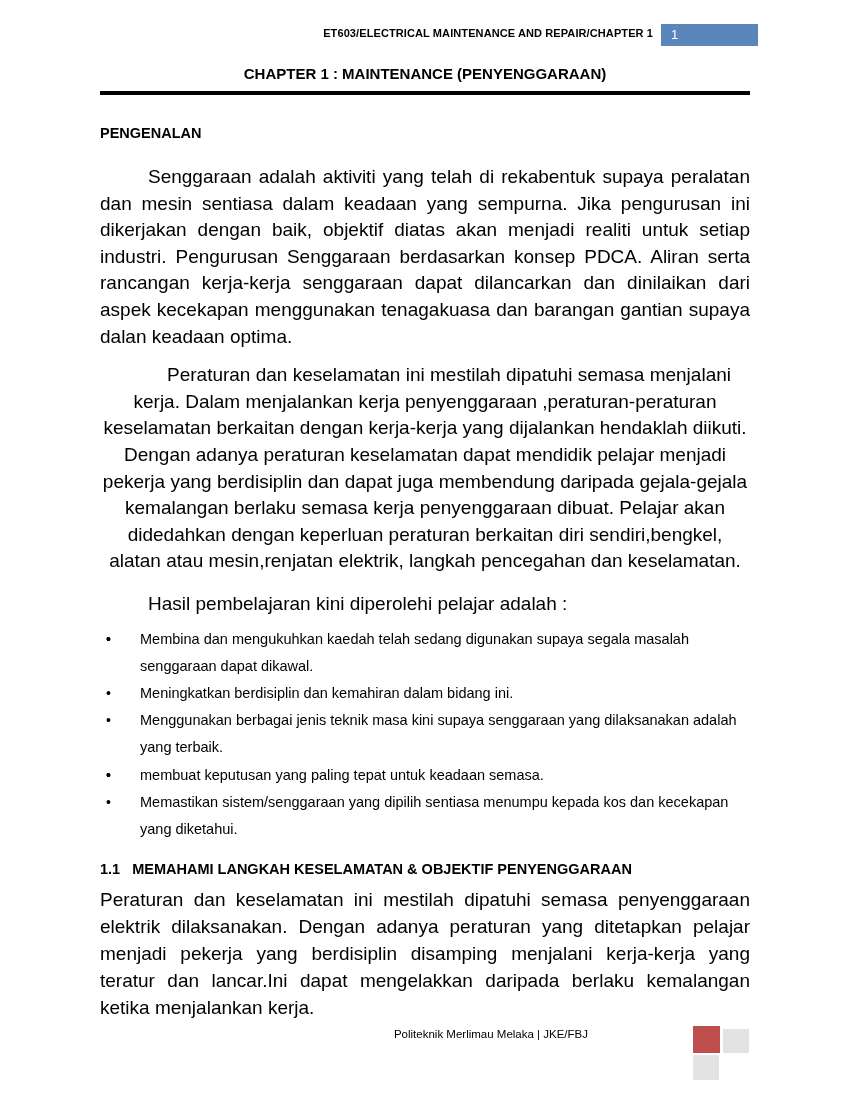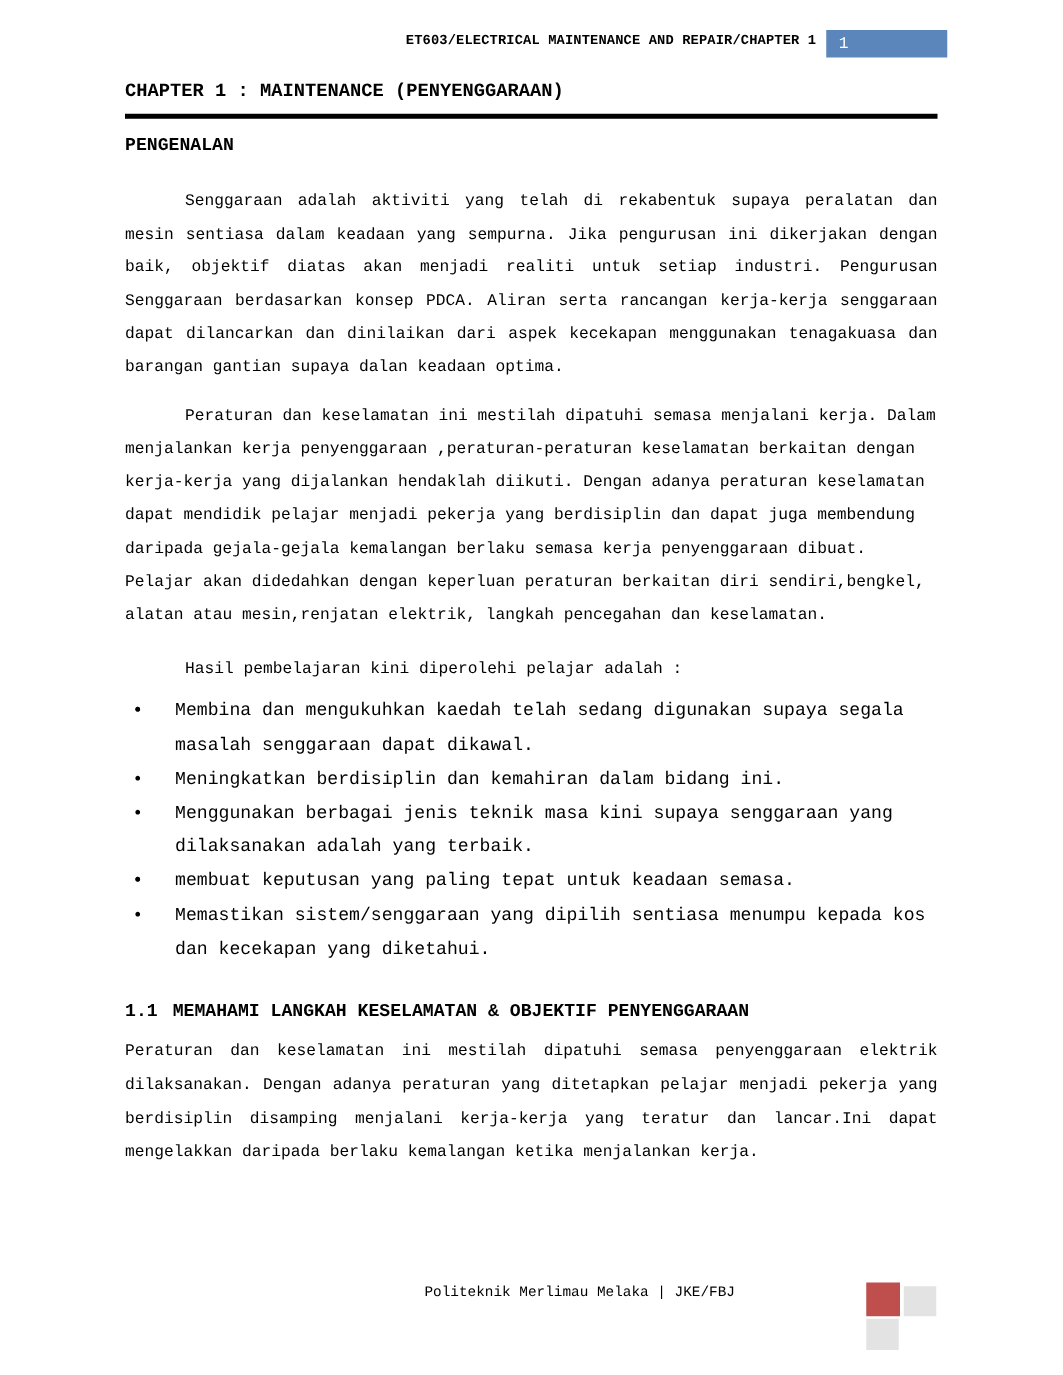--- a/index.html
+++ b/index.html
@@ -5,21 +5,21 @@
   html, body {
     margin: 0;
     padding: 0;
     background: #ffffff;
   }
   .page {
     position: relative;
     width: 758px;
     height: 1100px;
     background: #ffffff;
-    font-family: Liberation Mono, monospace;
+    font-family: Liberation Sans, sans-serif;
     color: #000000;
     overflow: hidden;
   }
   
   .header {
     position: absolute;
     top: 24px;
     left: 0;
     right: 0;
     height: 22px;
@@ -49,49 +49,49 @@
   }
   
   .content {
     position: absolute;
     left: 100px;
     top: 0;
     width: 650px;
   }
   .chapter-title {
     padding-top: 64px;
-    text-align: left;
+    text-align: center;
     font-weight: bold;
     font-size: 15px;
     line-height: 20px;
   }
   .title-rule {
     margin-top: 7px;
     height: 4px;
     background: #000000;
   }
   .h-pengenalan {
-    margin-top: 12px;
+    margin-top: 28px;
     font-size: 14.5px;
     font-weight: bold;
     line-height: 20px;
   }
   p.body-par {
     margin: 0;
-    font-size: 13px;
+    font-size: 19px;
     line-height: 26.6px;
   }
   .par-1 {
     margin-top: 21px !important;
     text-align: justify;
     text-indent: 48px;
   }
   .par-2 {
     margin-top: 12px !important;
-    text-align: left;
+    text-align: center;
     text-indent: 48px;
   }
   .outcomes-intro {
     margin-top: 16px !important;
     text-indent: 48px;
   }
   .outcomes-list {
     list-style: none;
     margin: 8px 0 0 0;
     padding: 0;
@@ -103,21 +103,21 @@
     line-height: 27.2px;
     text-align: left;
   }
   .bullet {
     position: absolute;
     left: 6px;
     top: 0;
     font-size: 14px;
   }
   .h-11 {
-    margin-top: 26px;
+    margin-top: 16px;
     font-size: 14.5px;
     font-weight: bold;
     line-height: 20px;
   }
   .h-11 .sec-text {
     margin-left: 12px;
   }
   .par-3 {
     margin-top: 7px !important;
     text-align: justify;

